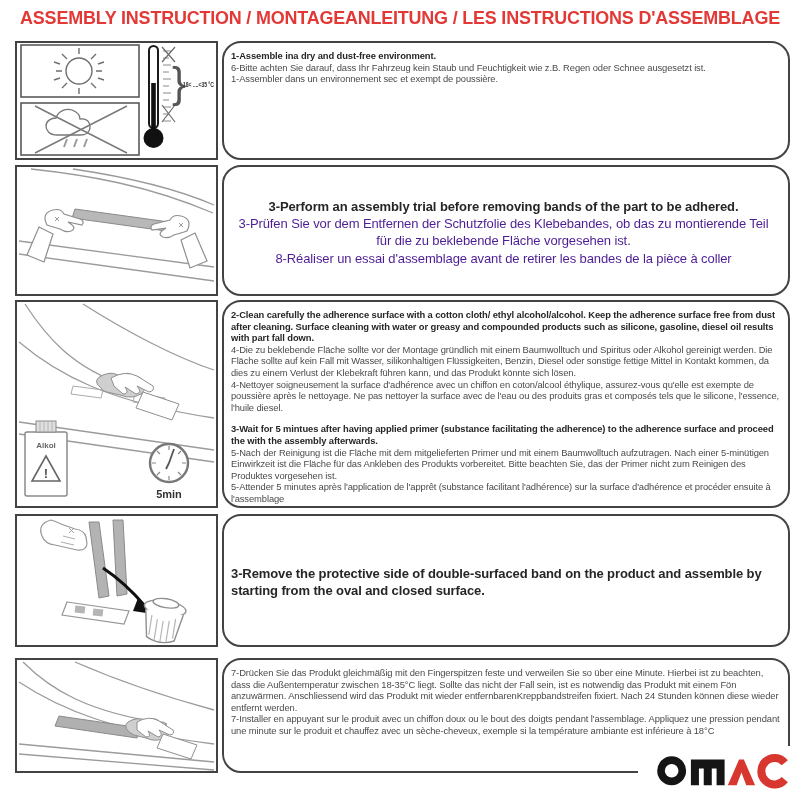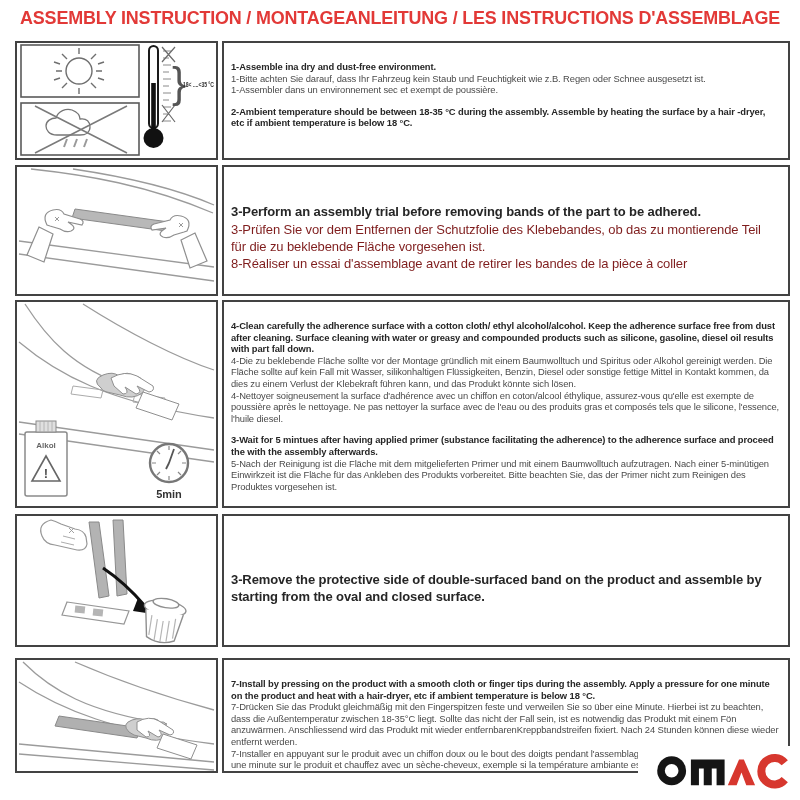--- a/index.html
+++ b/index.html
@@ -4,24 +4,24 @@
 <style>
   html,body{margin:0;padding:0;background:#fff;}
   body{width:800px;height:800px;font-family:"Liberation Sans",sans-serif;-webkit-font-smoothing:antialiased;}
   .page{position:relative;width:800px;height:800px;background:#fff;overflow:hidden;}
   .title{position:absolute;top:7px;left:0;width:800px;text-align:center;
          font-size:18.5px;font-weight:bold;color:#e23937;letter-spacing:-0.2px;
          transform:scaleX(0.97);transform-origin:center;white-space:nowrap;}
   .row{position:absolute;left:15px;width:775px;}
   .cell{position:absolute;box-sizing:border-box;border:2px solid #434343;background:#fff;}
   .icon-cell{left:0;top:0;width:203px;height:100%;overflow:hidden;}
-  .text-cell{left:207px;top:0;width:568px;height:100%;padding:18px 8px 2px 7px;overflow:hidden;}
+  .text-cell{left:207px;top:0;width:568px;height:100%;padding:7px 8px 2px 7px;overflow:hidden;border-radius:19px;}
   .text-cell.center{display:flex;flex-direction:column;justify-content:center;}
   .small p{margin:0;font-size:9.4px;line-height:11.6px;color:#4a4a4a;letter-spacing:-0.1px;}
-  .large p{margin:0;font-size:13px;line-height:16.6px;color:#7f1d1d;letter-spacing:-0.1px;max-width:545px;}
+  .large p{margin:0;font-size:13px;line-height:16.6px;color:#4c1d95;letter-spacing:-0.1px;max-width:545px;}
   .large p + p{margin-top:1px;}
   p.b{font-weight:bold;color:#262626;}
   p.gap{margin-top:10px;}
   .icon-cell svg{display:block;}
   .logo{position:absolute;top:746px;right:8px;background:#fff;padding:3px 0 3px 16px;z-index:5;}
 </style>
 </head>
 <body>
 
 <div class="page">
@@ -50,27 +50,26 @@
           <circle cx="136.5" cy="95" r="10" fill="#111"></circle>
           <path d="M146,8h8M146,15h6M146,22h8M146,29h6M146,36h8M146,43h6M146,50h8M146,57h6M146,64h8M146,71h6M146,78h8" stroke="#8a8a8a" stroke-width="1" fill="none"></path>
           <path d="M145,4l13,15M158,4l-13,15M145,62l13,17M158,62l-13,17" stroke="#6a6a6a" stroke-width="1.2" fill="none"></path>
           <text x="155" y="54" font-size="42" fill="#555">}</text>
           <text x="166" y="44" font-size="7.5" font-weight="bold" fill="#333" textLength="31" lengthAdjust="spacingAndGlyphs">18&lt; ....&lt;35 °C</text>
         </g>
       </svg>
     </div>
     <div class="cell text-cell small">
       <p class="b">1-Assemble ina dry and dust-free environment.</p>
-      <p>1-Bitte achten Sie darauf, dass Ihr Fahrzeug kein Staub und Feuchtigkeit wie z.B. Regen oder Schnee ausgesetzt ist.</p>
+      <p>6-Bitte achten Sie darauf, dass Ihr Fahrzeug kein Staub und Feuchtigkeit wie z.B. Regen oder Schnee ausgesetzt ist.</p>
       <p>1-Assembler dans un environnement sec et exempt de poussière.</p>
-      <p class="b gap">2-Ambient temperature should be between 18-35 °C  during the assembly. Assemble by heating the surface by a hair -dryer, etc if ambient temperature is below 18 °C.</p>
-    </div>
-  </div>
-
-  <div class="row" style="top:165px;height:131px;">
+    </div>
+  </div>
+
+  <div class="row" style="top:165px;height:131px;text-align:center;">
     <div class="cell icon-cell">
       <svg width="199" height="127" viewBox="0 0 199 127">
         <g stroke="#9b9b9b" fill="none" stroke-width="1.3">
           <path d="M14,2 C70,8 130,18 196,46"></path>
           <path d="M56,2 C110,10 160,22 197,38"></path>
           <path d="M2,74 L197,100"></path>
           <path d="M2,87 L197,114"></path>
         </g>
         <polygon points="58,42 152,55 149,64 55,51" fill="#b8b8b8" stroke="#8a8a8a" stroke-width="1"></polygon>
         <g fill="#fff" stroke="#8f8f8f" stroke-width="1.2">
@@ -119,25 +118,26 @@
         </g>
         <g>
           <circle cx="152" cy="161" r="19" fill="#fff" stroke="#777" stroke-width="2.4"></circle>
           <path d="M152,144v4M152,178v-4M135,161h4M169,161h-4M140,149l3,3M164,173l-3,-3M164,149l-3,3M140,173l3,-3" stroke="#888" stroke-width="1.2" fill="none"></path>
           <path d="M152,161 L157,147 M152,161 l-3,6" stroke="#555" stroke-width="1.8" fill="none"></path>
           <text x="152" y="196" text-anchor="middle" font-size="11" font-weight="bold" fill="#333">5min</text>
         </g>
       </svg>
     </div>
     <div class="cell text-cell small">
-      <p class="b">4-Clean carefully the adherence surface with a cotton cloth/ ethyl alcohol/alcohol. Keep the adherence surface free from dust after cleaning. Surface cleaning with water or greasy and compounded products such as silicone, gasoline, diesel oil results with part fall down.</p>
+      <p class="b">2-Clean carefully the adherence surface with a cotton cloth/ ethyl alcohol/alcohol. Keep the adherence surface free from dust after cleaning. Surface cleaning with water or greasy and compounded products such as silicone, gasoline, diesel oil results with part fall down.</p>
       <p>4-Die zu beklebende Fläche sollte vor der Montage gründlich mit einem Baumwolltuch und Spiritus oder Alkohol gereinigt werden. Die Fläche sollte auf kein Fall mit Wasser, silikonhaltigen Flüssigkeiten, Benzin, Diesel oder sonstige fettige Mittel in Kontakt kommen, da dies zu einem Verlust der Klebekraft führen kann, und das Produkt könnte sich lösen.</p>
       <p>4-Nettoyer soigneusement la surface d'adhérence avec un chiffon en coton/alcool éthylique, assurez-vous qu'elle est exempte de poussière après le nettoyage. Ne pas nettoyer la surface avec de l'eau ou des produits gras et composés tels que le silicone, l'essence, l'huile diesel.</p>
       <p class="b gap">3-Wait for 5 mintues after having applied primer (substance facilitating the adherence) to the adherence surface and proceed the with the assembly afterwards.</p>
       <p>5-Nach der Reinigung ist die Fläche mit dem mitgelieferten Primer und mit einem Baumwolltuch aufzutragen. Nach einer 5-minütigen Einwirkzeit ist die Fläche für das Ankleben des Produkts vorbereitet. Bitte beachten Sie, das der Primer nicht zum Reinigen des Produktes vorgesehen ist.</p>
+      <p>5-Attender 5 minutes après l'application de l'apprêt (substance facilitant l'adhérence) sur la surface d'adhérence et procéder ensuite à l'assemblage</p>
     </div>
   </div>
 
   <div class="row" style="top:514px;height:133px;">
     <div class="cell icon-cell">
       <svg width="199" height="129" viewBox="0 0 199 129">
         <g fill="#fff" stroke="#979797" stroke-width="1.2">
           <path d="M34,4 q-14,4 -9,16 q3,8 13,9 l22,5 q9,1 10,-6 l-1,-7 q-2,-7 -11,-8 l-14,-5 q-6,-3 -10,-4 z"></path>
           <path d="M46,20l12,3M44,26l13,3" stroke-width="0.8" fill="none"></path>
           <path d="M52,12l5,5M57,12l-5,5" stroke-width="0.9" fill="none"></path>
@@ -174,21 +174,20 @@
         </g>
         <polygon points="42,56 124,68 120,78 38,66" fill="#b0b0b0" stroke="#8a8a8a" stroke-width="1"></polygon>
         <path d="M112,72 q-8,-8 3,-12 q9,-3 15,1 q8,-5 13,1 q8,-1 6,7 q6,3 0,8 q-9,6 -20,1 l-12,-3 z" fill="#cfcfcf" stroke="#8f8f8f" stroke-width="1"></path>
         <g fill="#fff" stroke="#8f8f8f" stroke-width="1">
           <path d="M120,62 q12,-7 22,-1 l14,9 q2,4 -3,5 l-11,-5 q5,6 -1,7 l-10,-6 q4,6 -2,6 l-9,-7 z"></path>
           <path d="M146,74 l34,11 -6,14 -34,-11 z"></path>
         </g>
       </svg>
     </div>
     <div class="cell text-cell small">
-      <p class="b">7-Install by pressing on the product with a smooth cloth or finger tips during the assembly. Apply a pressure for one minute on the product and heat with a hair-dryer, etc if ambient temperature is below 18 °C.</p>
       <p>7-Drücken Sie das Produkt gleichmäßig mit den Fingerspitzen feste und verweilen Sie so über eine Minute. Hierbei ist zu beachten, dass die Außentemperatur zwischen 18-35°C liegt. Sollte das nicht der Fall sein, ist es notwendig das Produkt mit einem Fön anzuwärmen. Anschliessend wird das Produkt mit wieder entfernbarenKreppbandstreifen fixiert. Nach 24 Stunden können diese wieder entfernt werden.</p>
       <p>7-Installer en appuyant sur le produit avec un chiffon doux ou le bout des doigts pendant l'assemblage. Appliquez une pression pendant une minute sur le produit et chauffez avec un sèche-cheveux, exemple si la température ambiante est inférieure à 18°C</p>
     </div>
   </div>
 
   <div class="logo">
     <svg width="138" height="42" viewBox="0 0 172 52">
       <g fill="#151515">
         <circle cx="22" cy="27" r="18"></circle>
         <circle cx="22" cy="27" r="8.5" fill="#fff"></circle>

